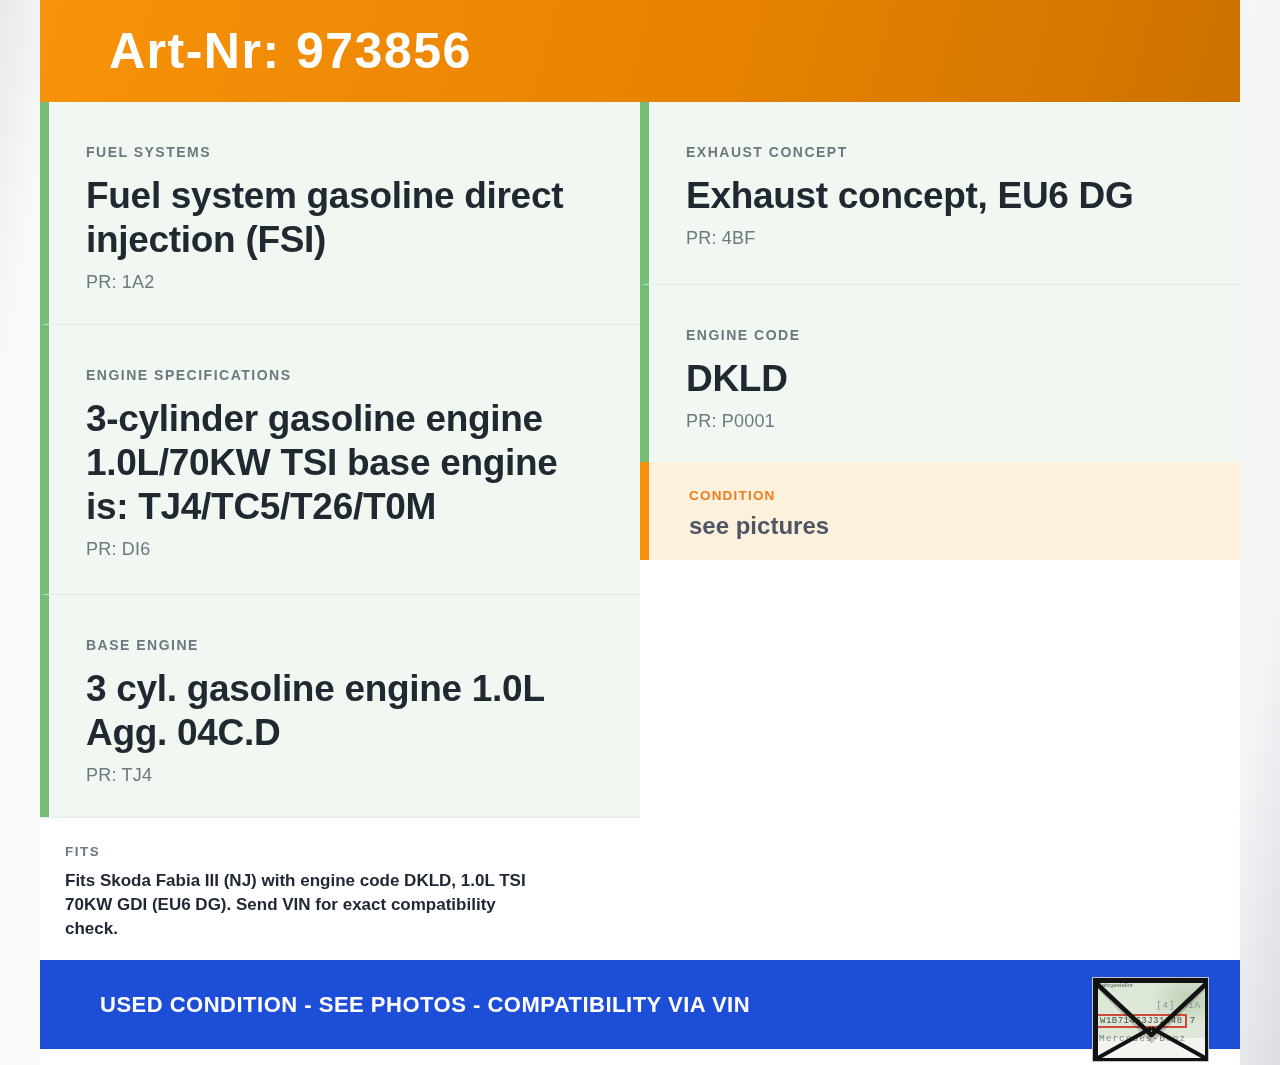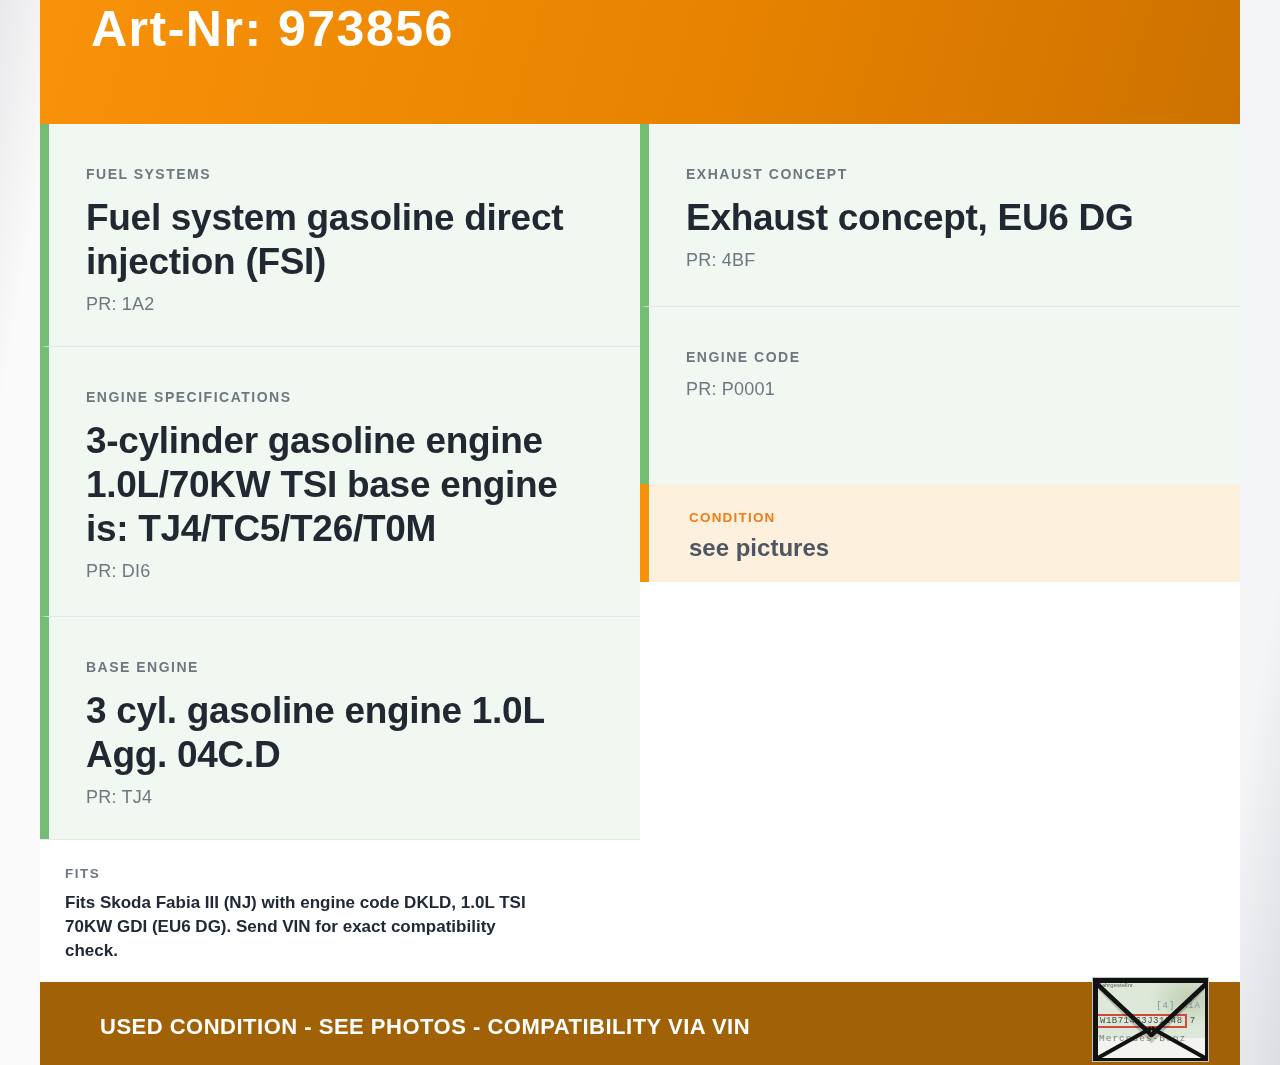--- a/index.html
+++ b/index.html
@@ -6,22 +6,22 @@
   html,body { width:1280px; height:1065px; overflow:hidden; }
   body {
     font-family:"Liberation Sans", sans-serif;
     background:linear-gradient(100deg,#e9e9eb 0%,#fafafb 5%,#f4f5f7 94%,#dcdde1 100%);
     position:relative;
   }
   .page { position:absolute; left:40px; top:0; width:1200px; height:1065px; background:#fff; }
 
   
   .header {
-    height:124px; background:linear-gradient(105deg,#f8920a 0%,#e88300 55%,#cd7200 100%);
-    display:flex; align-items:flex-start; padding-left:51px;
+    height:102px; background:linear-gradient(105deg,#f8920a 0%,#e88300 55%,#cd7200 100%);
+    display:flex; align-items:center; padding-left:69px;
   }
   .header h1 { color:#fff; font-size:50px; font-weight:700; letter-spacing:1.5px; }
 
   
   .content { display:flex; height:858px; background:#fff; }
   .col { width:600px; display:flex; flex-direction:column; }
 
   .card { border-left:9px solid transparent; padding:42px 50px 0 37px; }
   .card.green { background:#f0f8f1; border-left-color:#74bd75; }
   .card.green + .card.green { border-top:1px solid #e3e7e9; }
@@ -46,21 +46,21 @@
   .card.orange .card-label { color:#ee7d1c; letter-spacing:1.2px; font-size:13.5px; margin-bottom:8px; }
   .card.orange .card-title { font-size:24px; line-height:30px; color:#4d5662; letter-spacing:0; margin:0; }
 
   .card.plain .card-label { font-size:13.5px; margin-bottom:10px; }
   .card.plain .card-title {
     font-size:17px; line-height:24px; letter-spacing:0; color:#212936; max-width:480px;
   }
 
   
   .footer {
-    height:89px; background:#a16207; display:flex; align-items:center; padding-left:60px;
+    height:89px; background:#1d4ed8; display:flex; align-items:center; padding-left:60px;
   }
   .footer-text { color:#fff; font-size:22px; font-weight:700; letter-spacing:0.5px; }
 
   
   .stamp {
     position:absolute; left:1052px; top:977px; width:117px; height:85px;
     border:1px solid #c3c6c0; overflow:hidden; z-index:5;
     background:
       radial-gradient(60px 40px at 85% 25%, rgba(150,175,130,0.45), rgba(150,175,130,0) 70%),
       linear-gradient(to bottom, #dee8d9 0%, #dee8d9 72%, #f3f3ef 72%, #f3f3ef 100%);
@@ -115,20 +115,21 @@
     </div>
 
     <div class="col col-right">
       <section class="card green c-r0">
         <div class="card-label">EXHAUST CONCEPT</div>
         <h2 class="card-title">Exhaust concept, EU6 DG</h2>
         <div class="card-pr">PR: 4BF</div>
       </section>
       <section class="card green c-r1">
         <div class="card-label">ENGINE CODE</div>
+        <h2 class="card-title">DKLD</h2>
         <div class="card-pr">PR: P0001</div>
       </section>
       <section class="card orange c-r2">
         <div class="card-label">CONDITION</div>
         <h2 class="card-title">see pictures</h2>
       </section>
       <div class="filler"></div>
     </div>
 
   </div>

